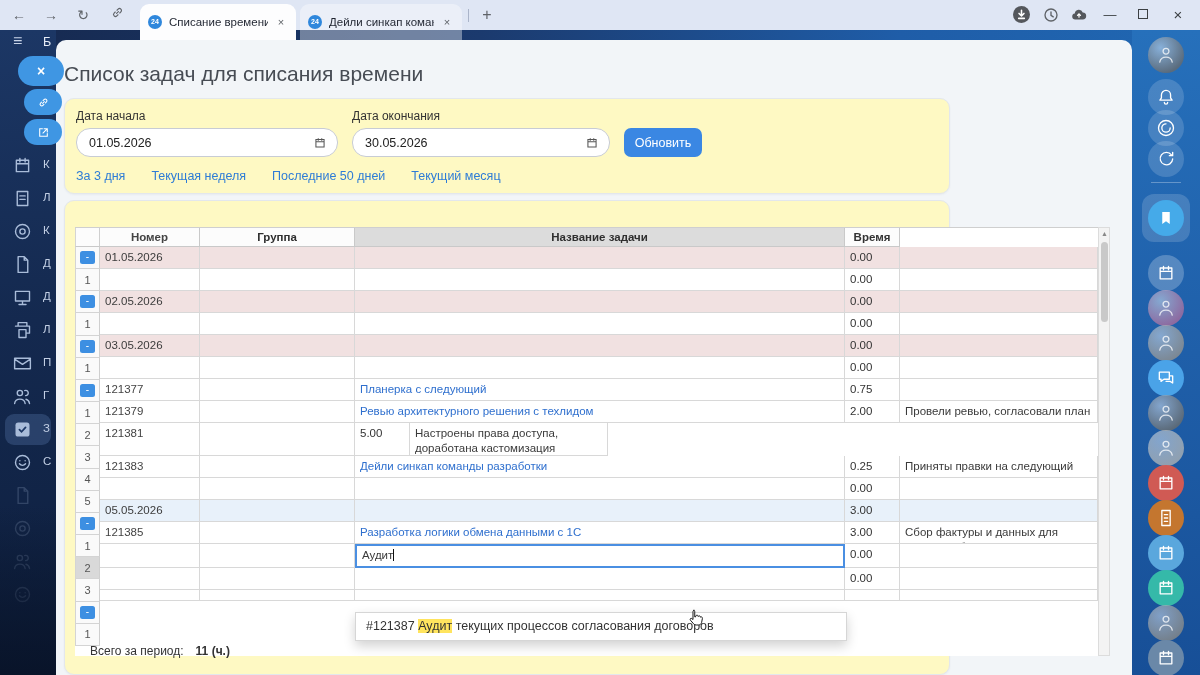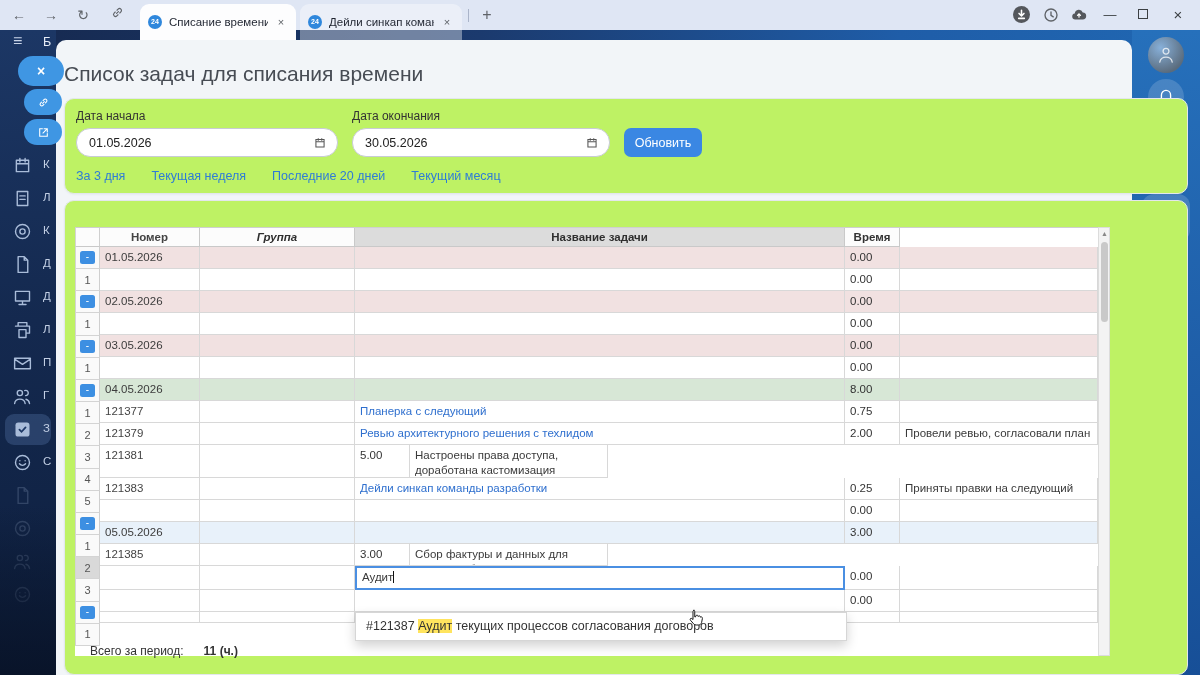--- a/index.html
+++ b/index.html
@@ -64,21 +64,21 @@
     background:#f2f5f8; border-radius:10px 10px 0 0; z-index:2; }
   .page-title { position:absolute; left:8px; top:22px; font-size:21px; color:#474c54; }
 
   .edgebtn { position:absolute; background:#3f96e3; color:#fff; z-index:3;
     display:flex; align-items:center; justify-content:center; }
   .edge-close { left:-38px; top:16px; width:46px; height:30px; border-radius:15px;
     font-size:14px; font-weight:bold; }
   .edge-sm { left:-32px; width:38px; height:26px; border-radius:13px; }
   .edge-sm svg { width:13px; height:13px; }
 
-  .card { position:absolute; left:8px; width:1124px; background:#bef264;
+  .card { position:absolute; left:8px; width:886px; background:#fef9c3;
     border:1px solid #e3e7ec; border-radius:10px; box-shadow:0 1px 2px rgba(40,60,90,0.05); }
   .filter-card { top:58px; height:96px; padding:10px 11px; }
   .table-card { top:160px; height:475px; }
 
   .frow { display:flex; gap:14px; align-items:flex-end; }
   .fblock { display:flex; flex-direction:column; }
   .flabel { font-size:12px; color:#333; margin-bottom:5px; }
   .finput { position:relative; height:29px; border:1px solid #c8ccd4; border-radius:14px;
     background:#fff; font-size:12.5px; color:#222; display:flex; align-items:center; padding:0 28px 0 12px; }
   .finput .calic { position:absolute; right:10px; top:7px; width:14px; height:14px; color:#555; }
@@ -103,41 +103,41 @@
   .hrow { display:flex; height:19px; flex:none; font-weight:bold; color:#2f2f2f; }
   .hcell { background:#fcfcfc; border-right:1px solid #c9c9c9; border-bottom:1px solid #c9c9c9;
     display:flex; align-items:center; justify-content:center; }
   .hcell.hname { background:#dcdcdc; }
   .trow { display:flex; flex:none; height:22px; }
   .trow.tall9 { height:33px; }
   .trow.inputrow { height:24px; } .trow.partial { height:11px; overflow:hidden; }
   .cell { border-right:1px solid #d8d8d8; border-bottom:1px solid #d8d8d8;
     padding:3px 5px; overflow:hidden; line-height:1.3; }
   .c-num { width:100px; flex:none; color:#444; }
-  .c-grp { width:155px; flex:none;font-style:italic; }
+  .c-grp { width:155px; flex:none; }
   .c-name { width:490px; flex:none; }
   .c-time { width:55px; flex:none; color:#333; }
   .c-com { width:198px; flex:none; color:#3a3a3a; }
   .tint-pink .cell { background:#f1e1e1; }
   .tint-pink .c-num, .tint-green .c-num, .tint-blue .c-num { color:#3c3c3c; }
   .tint-green .cell { background:#d7e7d6; }
   .tint-blue .cell { background:#e8f1fa; }
   .tasklink { color:#2e6fce; cursor:pointer; }
   .cellinput { position:relative; border:2px solid #4a8fe2 !important; background:#fff;
     padding:2px 5px; }
   .caret { display:inline-block; width:1px; height:12px; background:#111; vertical-align:-2px; }
 
   
   .sbar { width:12px; flex:none; background:#f3f3f3; border:1px solid #dcdcdc; position:relative; }
   .sbar .arrow { position:absolute; top:2px; left:2px; font-size:7px; color:#888; }
   .sbar .thumb { position:absolute; top:14px; left:2px; width:7px; height:80px;
     background:#c9c9c9; border-radius:4px; }
 
   .total { position:absolute; left:34px; top:604px; font-size:12px; color:#333; }
-  .total b { font-weight:bold; margin-left:20px; }
+  .total b { font-weight:bold; margin-left:12px; }
 
   
   .dropdown { position:absolute; left:299px; top:572px; width:492px; background:#fff;
     border:1px solid #d6d6d6; box-shadow:0 5px 12px rgba(0,0,0,0.18); z-index:6; }
   .dd-item { padding:6px 10px 7px; }
   .dd-line1 { font-size:12.5px; color:#333; }
   .dd-line1 .hl { background:#ffe45e; }
   .dd-group { font-size:10px; color:#9aa0a6; margin-top:2px; }
 
   .cursor { position:absolute; left:686px; top:608px; width:20px; height:22px; z-index:20; }
@@ -406,21 +406,21 @@
           <span class="calic"><svg viewBox="0 0 24 24" fill="none" stroke="currentColor" stroke-width="1.8">
                 <path d="M5 6h14v13H5zM5 10h14M9 4v4M15 4v4"></path>
               </svg></span>
         </div>
       </div>
       <button class="refresh">Обновить</button>
     </div>
     <div class="qlinks" id="quick-links">
         <span class="qlink">За 3 дня</span>
         <span class="qlink">Текущая неделя</span>
-        <span class="qlink">Последние 20 дней</span>
+        <span class="qlink">Последние 50 дней</span>
         <span class="qlink">Текущий месяц</span>
       </div>
   </div>
 
   <div class="card table-card"></div>
 
   <div class="tbl">
     <div class="gcol" id="gutter">
         <div class="gcell header"></div>
         <div class="gcell">
@@ -497,27 +497,20 @@
             <div class="cell c-time">0.00</div>
             <div class="cell c-com"></div>
           </div>
           <div class="trow">
             <div class="cell c-num"></div>
             <div class="cell c-grp"></div>
             <div class="cell c-name"></div>
             <div class="cell c-time">0.00</div>
             <div class="cell c-com"></div>
           </div>
-          <div class="trow tint-green">
-            <div class="cell c-num">04.05.2026</div>
-            <div class="cell c-grp"></div>
-            <div class="cell c-name"></div>
-            <div class="cell c-time">8.00</div>
-            <div class="cell c-com"></div>
-          </div>
           <div class="trow">
             <div class="cell c-num">121377</div>
             <div class="cell c-grp"></div>
             <div class="cell c-name"><span class="tasklink">Планерка с следующий</span></div>
             <div class="cell c-time">0.75</div>
             <div class="cell c-com"></div>
           </div>
           <div class="trow tall8">
             <div class="cell c-num">121379</div>
             <div class="cell c-grp"></div>
@@ -548,20 +541,21 @@
           <div class="trow tint-blue">
             <div class="cell c-num">05.05.2026</div>
             <div class="cell c-grp"></div>
             <div class="cell c-name"></div>
             <div class="cell c-time">3.00</div>
             <div class="cell c-com"></div>
           </div>
           <div class="trow tall13">
             <div class="cell c-num">121385</div>
             <div class="cell c-grp"></div>
+            <div class="cell c-name"><span class="tasklink">Разработка логики обмена данными с 1С</span></div>
             <div class="cell c-time">3.00</div>
             <div class="cell c-com">Сбор фактуры и данных для начала работы</div>
           </div>
           <div class="trow inputrow">
             <div class="cell c-num"></div>
             <div class="cell c-grp"></div>
             <div class="cell c-name cellinput"><span>Аудит</span><span class="caret"></span></div>
             <div class="cell c-time">0.00</div>
             <div class="cell c-com"></div>
           </div>

